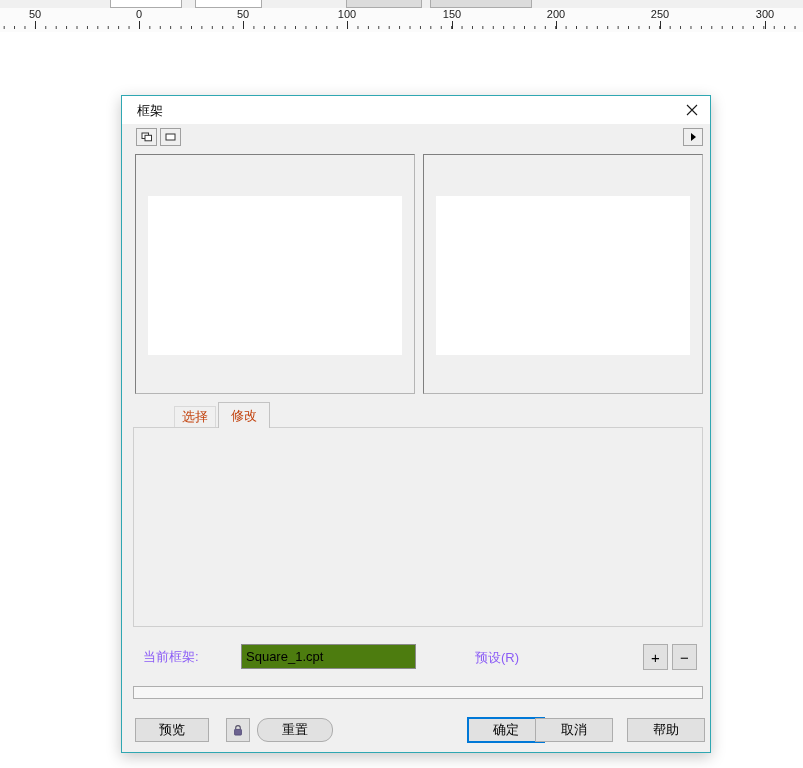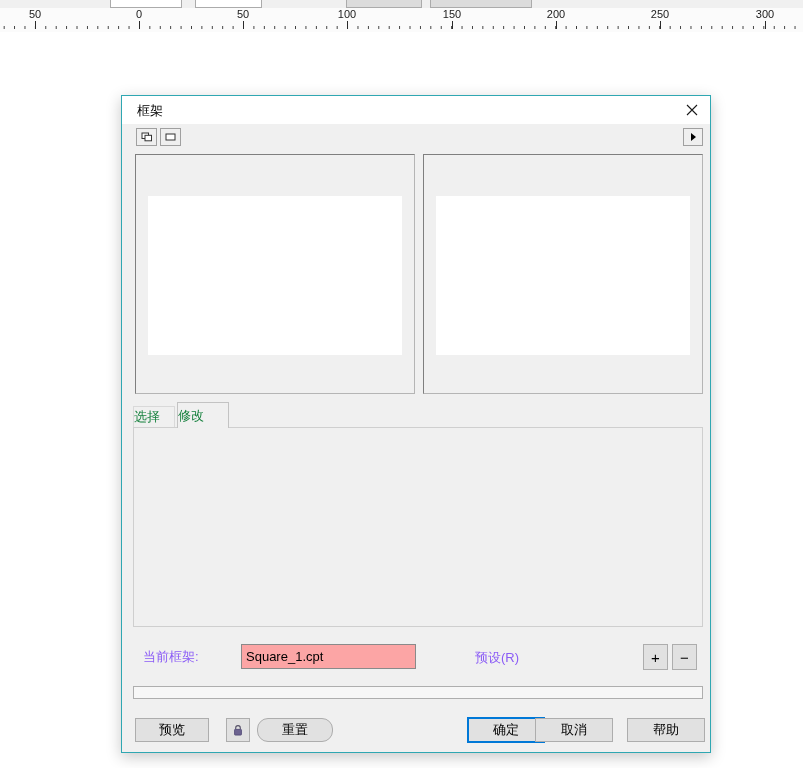--- a/index.html
+++ b/index.html
@@ -20,21 +20,21 @@
   
   .dialog{position:absolute;left:121px;top:95px;width:588px;height:656px;background:#f0f0f0;
           border:1px solid #2fa7b2;box-shadow:0 4px 14px rgba(0,0,0,.22);}
   .titlebar{position:absolute;left:0;top:0;width:588px;height:28px;background:#ffffff;}
   .title{position:absolute;left:15px;top:6px;font-size:13px;color:#000;}
   .closebtn{position:absolute;left:558px;top:4px;width:24px;height:20px;display:flex;align-items:center;justify-content:center;cursor:default;}
   .tbtn{position:absolute;background:#efefef;border:1px solid #a0a0a0;display:flex;align-items:center;justify-content:center;box-sizing:border-box;}
   .pane{position:absolute;width:280px;height:240px;background:#f0f0f0;box-sizing:border-box;
         border:1px solid;border-color:#7f7f7f #b5b5b5 #b5b5b5 #7f7f7f;}
   .page{position:absolute;left:12px;top:41px;width:254px;height:159px;background:#fff;}
-  .tab{position:absolute;font-size:13px;display:flex;align-items:center;box-sizing:border-box;color:#15803d;}
+  .tab{position:absolute;font-size:13px;display:flex;align-items:center;justify-content:center;box-sizing:border-box;color:#c2410c;margin-left:41px;}
   .tab.inactive{border:1px solid #d9d9d9;border-bottom:none;background:#f0f0f0;}
   .tab.active{border:1px solid #c3c3c3;border-bottom:none;background:#f0f0f0;z-index:3;}
   .panel{position:absolute;left:11px;top:331px;width:570px;height:200px;box-sizing:border-box;
          border:1px solid #cfcfcf;background:#f0f0f0;z-index:1;}
   .lbl{position:absolute;font-size:13px;color:#8b5cf6;white-space:nowrap;}
   .numbox{position:absolute;box-sizing:border-box;border:1px solid #7a7a7a;background:#fff;
           font-size:13px;font-family:inherit;padding:0 2px 0 5px;outline:none;}
   .dd{position:absolute;box-sizing:border-box;border:1px solid #7a7a7a;background:#fff;display:flex;
       align-items:center;font-size:13px;padding-left:6px;}
   .dd .chev{position:absolute;right:6px;top:50%;transform:translateY(-50%);}
@@ -51,21 +51,21 @@
   .spin{position:absolute;box-sizing:border-box;border:1px solid #7a7a7a;background:#fff;}
   .spin .val{position:absolute;left:5px;top:5px;font-size:13px;}
   .spinbtn{position:absolute;right:2px;width:20px;height:11px;background:#f0f0f0;border:1px solid #ababab;
            box-sizing:border-box;display:flex;align-items:center;justify-content:center;}
   .tri-up{width:0;height:0;border-left:3.5px solid transparent;border-right:3.5px solid transparent;border-bottom:4px solid #444;}
   .tri-down{width:0;height:0;border-left:3.5px solid transparent;border-right:3.5px solid transparent;border-top:4px solid #444;}
   .btn{position:absolute;background:#e1e1e1;border:1px solid #adadad;box-sizing:border-box;font-size:13px;
        display:flex;align-items:center;justify-content:center;font-family:inherit;color:#000;}
   .btn.default{border:2px solid #0078d7;}
   .progress{position:absolute;box-sizing:border-box;border:1px solid #aeaeae;background:#f7f7f7;}
-  .field{position:absolute;box-sizing:border-box;border:1px solid #8a8a8a;background:#fca5a5;font-size:13px;
+  .field{position:absolute;box-sizing:border-box;border:1px solid #8a8a8a;background:#4d7c0f;font-size:13px;
          font-family:inherit;padding:0 4px;outline:none;}
   .flyout-tri{width:0;height:0;border-top:4px solid transparent;border-bottom:4px solid transparent;border-left:5px solid #000;}
 </style>
 </head>
 <body>
 
 <div class="screen">
 
   <div class="topstrip">
     <div class="frag" style="left:110px;width:70px;"></div>

